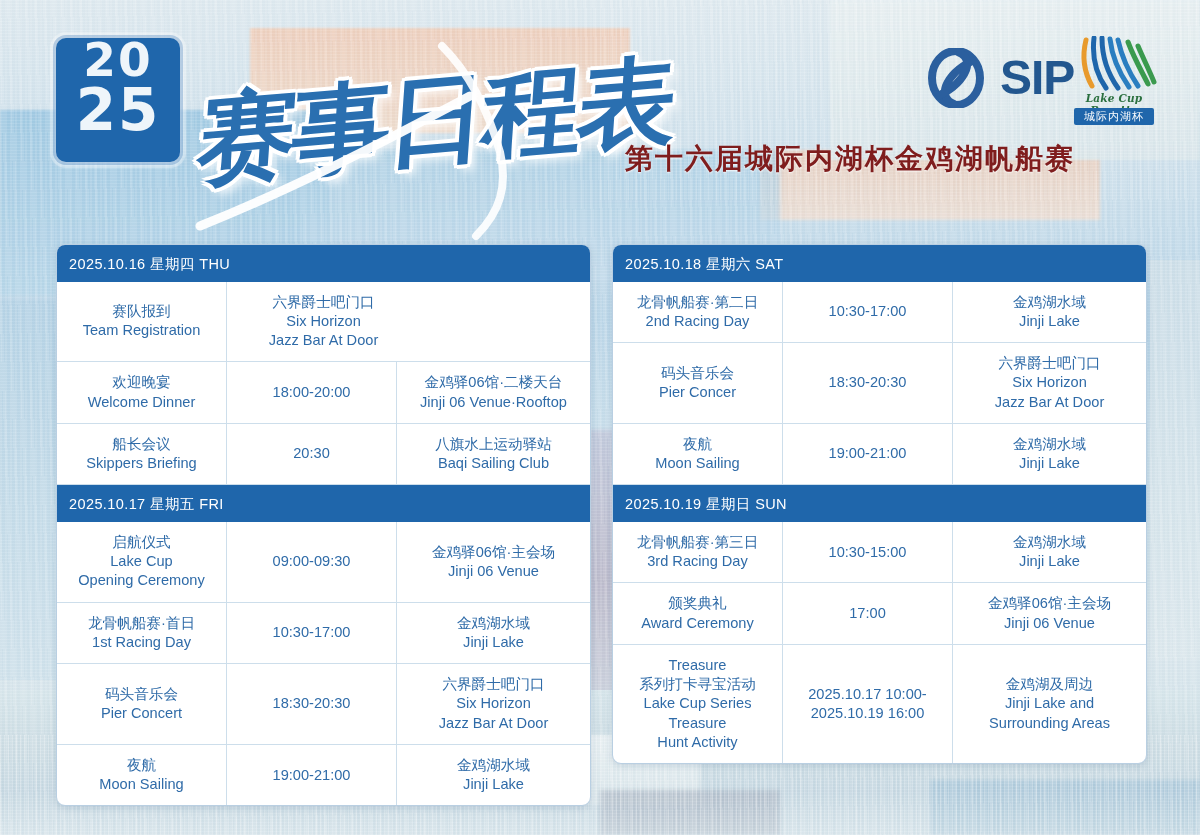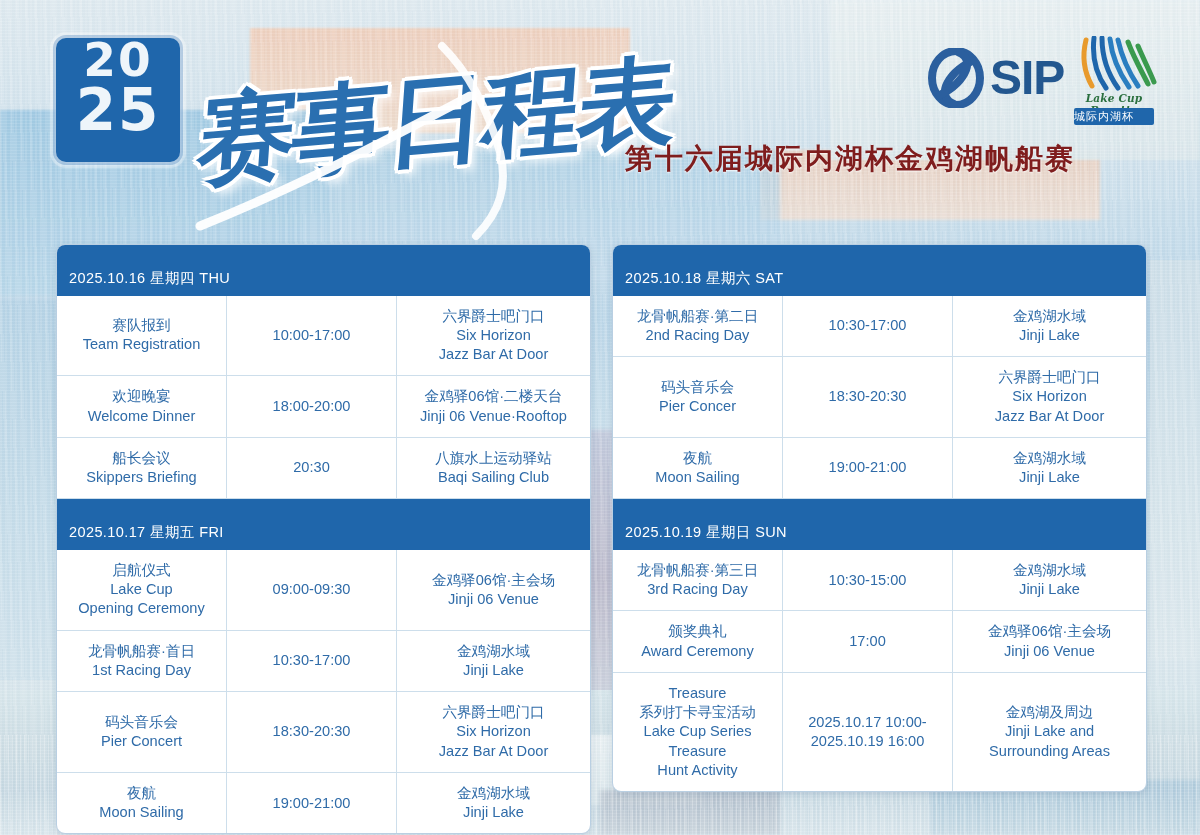--- a/index.html
+++ b/index.html
@@ -73,53 +73,53 @@
 
   
   #subtitle{
     position:absolute;left:625px;top:140px;
     font-size:28px;font-weight:700;color:#7f1d1d;
     letter-spacing:2px;white-space:nowrap;
     text-shadow:0 1px 2px rgba(255,255,255,.85);
   }
 
   
-  #logo-sip{position:absolute;left:928px;top:48px;display:flex;align-items:center;gap:6px;justify-content:space-between;}
+  #logo-sip{position:absolute;left:928px;top:48px;display:flex;align-items:center;gap:16px;justify-content:space-between;}
   #logo-sip .mark{width:56px;height:60px;}
   #logo-sip .word{
     font-size:48px;font-weight:800;color:#23578f;letter-spacing:-1px;
     font-family:"Liberation Sans",sans-serif;line-height:1;
   }
   #logo-lake{position:absolute;left:1068px;top:36px;width:92px;height:96px;}
   #logo-lake .fan{position:absolute;left:4px;top:0;width:86px;height:58px;}
   #logo-lake .en{
     position:absolute;left:0;top:56px;width:92px;text-align:center;
     font-family:"DejaVu Serif",serif;font-style:italic;font-weight:700;
     font-size:10.5px;color:#2a6f3e;letter-spacing:.2px;
   }
   #logo-lake .cn{
     position:absolute;left:6px;top:72px;width:80px;height:17px;
     background:#1f66ab;border-radius:2px;color:#fff;
-    font-size:11px;letter-spacing:1px;line-height:17px;
+    font-size:11px;letter-spacing:1px;text-align:center;line-height:17px;
   }
 
   
   .table{
     position:absolute;width:533px;
     border:1px solid #b9cfe2;border-radius:9px;overflow:hidden;
     background:#ffffff;
     box-shadow:0 2px 7px rgba(60,100,140,.18);
   }
   #table-left{left:56px;top:244px;}
   #table-right{left:612px;top:244px;}
 
   .dayhead{
     background:#1f66ab;color:#ffffff;
     font-size:14.5px;letter-spacing:.4px;
-    padding:24px 0 6px 12px;line-height:1.35;
+    padding:10px 0 6px 12px;line-height:1.35;
     border-bottom:1px solid #1f66ab;
   }
   .row{display:flex;border-bottom:1px solid #cddeeb;}
   .row:last-child{border-bottom:none;}
   .cell{
     color:#2f6ba8;font-size:14.6px;line-height:1.32;
     display:flex;flex-direction:column;align-items:center;justify-content:center;
     text-align:center;padding:11px 6px;box-sizing:border-box;
     border-right:1px solid #cddeeb;
   }
@@ -195,23 +195,20 @@
   </div>
 </div>
 
 <div class="table" id="table-left">
     <div class="dayhead">2025.10.16 星期四 THU</div>
     <div class="row">
       <div class="cell c-event">
         <span class="ln wrapok">赛队报到</span>
         <span class="ln wrapok">Team Registration</span>
       </div>
-      <div class="cell c-time">
-        <span class="ln">10:00-17:00</span>
-      </div>
       <div class="cell c-venue">
         <span class="ln">六界爵士吧门口</span>
         <span class="ln">Six Horizon</span>
         <span class="ln">Jazz Bar At Door</span>
       </div>
     </div>
     <div class="row">
       <div class="cell c-event">
         <span class="ln wrapok">欢迎晚宴</span>
         <span class="ln wrapok">Welcome Dinner</span>

